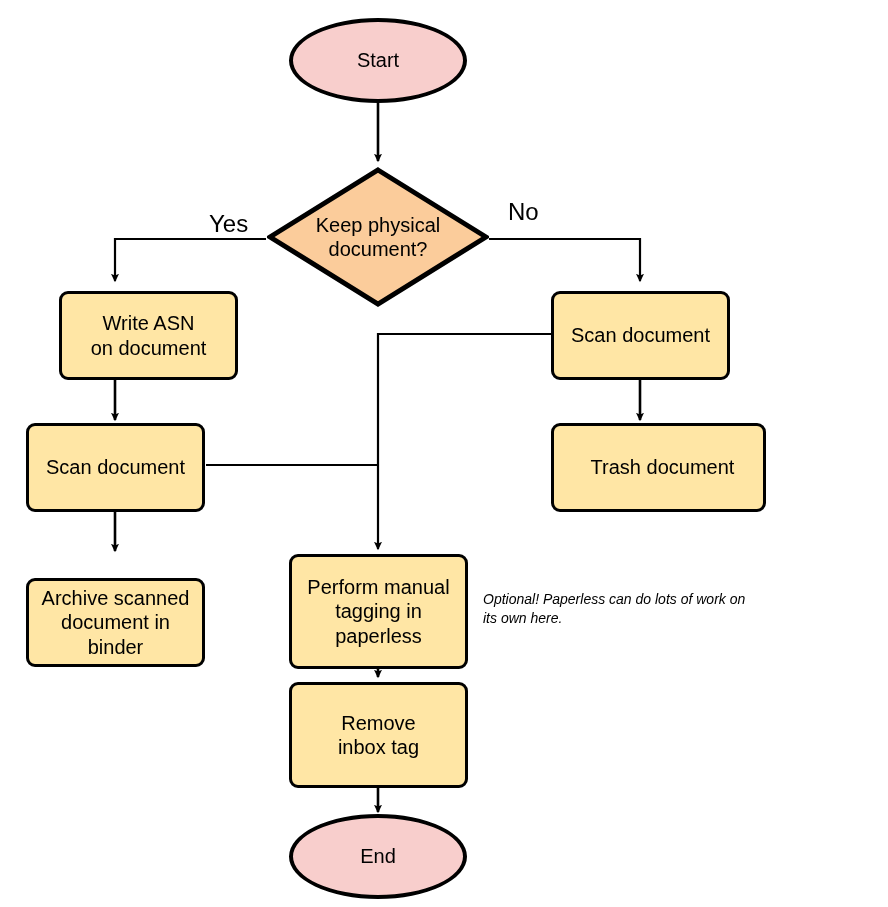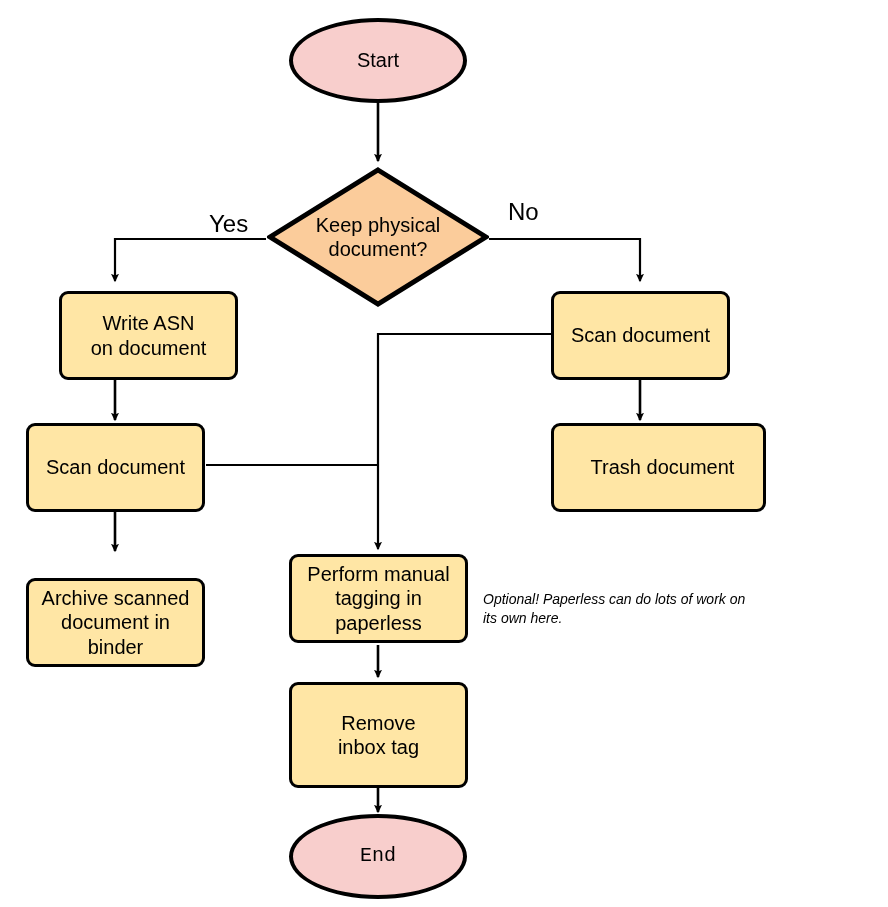--- a/index.html
+++ b/index.html
@@ -150,31 +150,31 @@
   </div>
 
   <div class="node node-process" style="left:551px; top:291px; width:179px; height:89px; background:#ffe6a5;">
     <span>Scan document</span>
   </div>
 
   <div class="node node-process" style="left:551px; top:423px; width:215px; height:89px; background:#ffe6a5;padding-left:8px;">
     <span>Trash document</span>
   </div>
 
-  <div class="node node-process" style="left:289px; top:554px; width:179px; height:89px; background:#ffe6a5;">
+  <div class="node node-process" style="left:289px; top:554px; width:179px; height:115px; background:#ffe6a5;">
     <span>Perform manual
 tagging in
 paperless</span>
   </div>
 
   <div class="node node-process" style="left:289px; top:682px; width:179px; height:106px; background:#ffe6a5;">
     <span>Remove
 inbox tag</span>
   </div>
 
-  <div class="node node-terminator" style="left:289px; top:814px; width:178px; height:85px; background:#f8cecc;font-family:Liberation Mono, monospace;">
+  <div class="node node-terminator" style="left:289px; top:814px; width:178px; height:85px; background:#f8cecc;">
     <span>End</span>
   </div>
 
   <div class="note" style="left:483px; top:590px; width:405px;">Optional! Paperless can do lots of work on
 its own here.</div>
 
 </div>
 
 </body></html>

